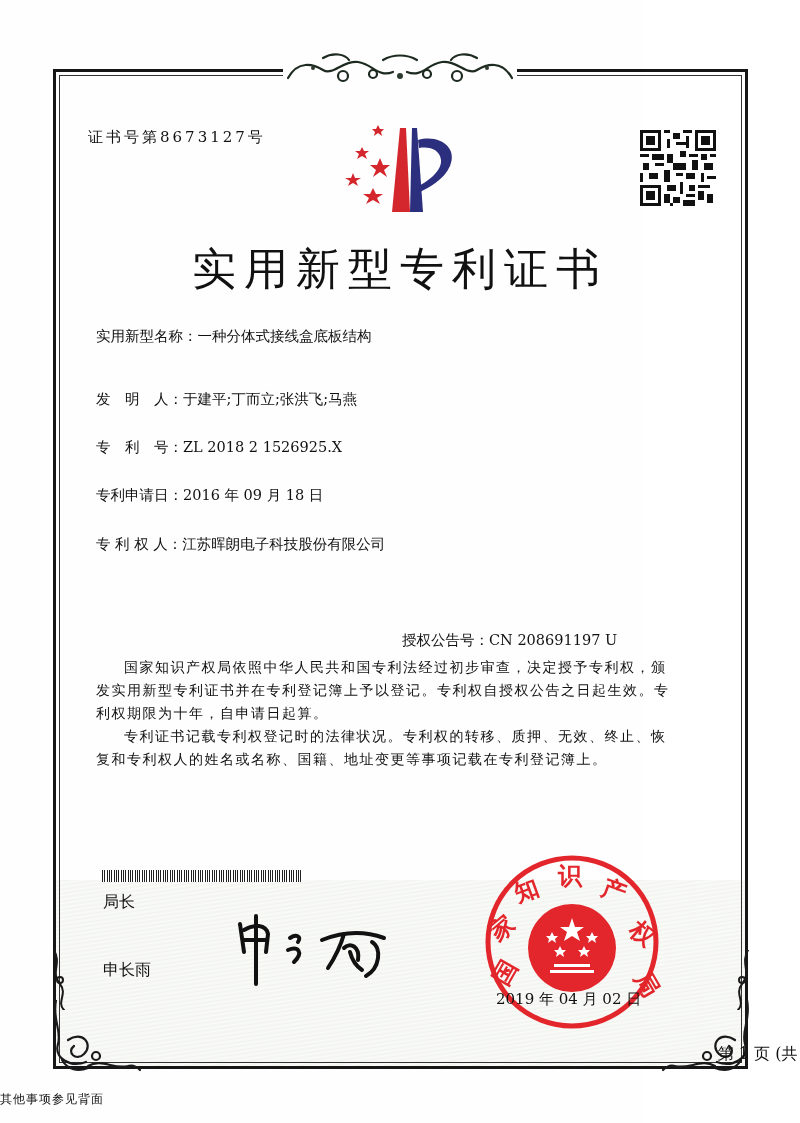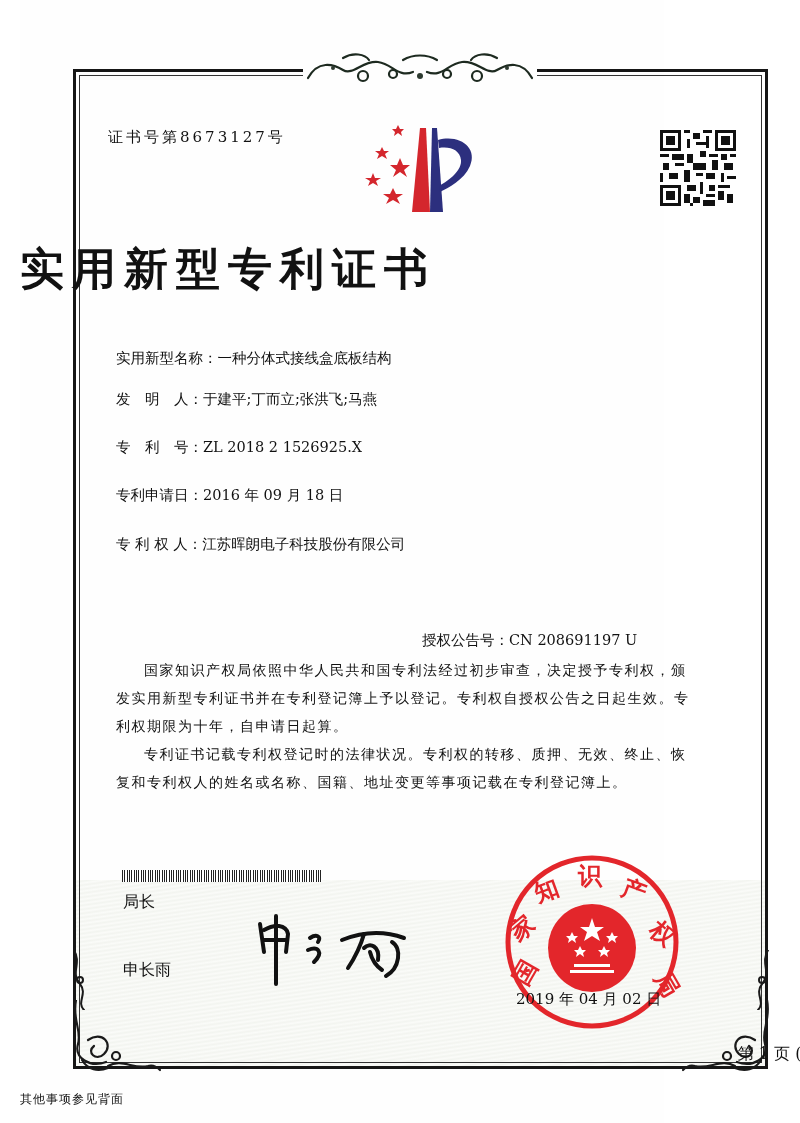--- a/index.html
+++ b/index.html
@@ -1,28 +1,28 @@
 <!DOCTYPE html>
 <html><head>
 <meta charset="utf-8">
 <style>
   html,body{margin:0;padding:0;background:#fff;}
   body{width:800px;height:1123px;position:relative;overflow:hidden;font-family:"DejaVu Serif","Liberation Serif",serif;color:#111;}
-  .page{position:absolute;left:0;top:0;width:644px;height:1123px;background:#fefefe;margin-left:20px;}
+  .page{position:absolute;left:0;top:0;width:644px;height:1123px;background:#fefefe;}
   .guilloche{position:absolute;left:56px;top:880px;width:690px;height:188px;
     background:repeating-linear-gradient(172deg,#fafbf8 0px,#f1f3ee 2px,#fafbf8 4px);opacity:.9;}
   .frame-outer{position:absolute;left:53px;top:69px;width:695px;height:1000px;border:3px solid #161616;box-sizing:border-box;}
   .frame-inner{position:absolute;left:59px;top:75px;width:683px;height:988px;border:1px solid #333;box-sizing:border-box;}
   .ornament{position:absolute;}
   .abs{position:absolute;white-space:nowrap;}
   .cert-no{left:88px;top:128px;font-size:15px;letter-spacing:3px;}
-  .title{left:0;width:800px;top:240px;font-size:44px;letter-spacing:8px;font-family:"DejaVu Serif","Liberation Serif",serif;font-weight:bold;}
+  .title{left:0;width:800px;text-align:center;top:240px;font-size:44px;letter-spacing:8px;font-family:"DejaVu Serif","Liberation Serif",serif;}
   .row{font-size:14.5px;}
   .lbl{display:inline-block;}
-  .para{left:96px;width:582px;font-size:14px;line-height:28px;white-space:normal;letter-spacing:1.5px;}
+  .para{left:96px;width:582px;font-size:14px;line-height:23px;white-space:normal;letter-spacing:1.5px;}
   .para p{margin:0;text-indent:2em;}
   .barcode{left:102px;top:870px;width:200px;height:12px;
     background:repeating-linear-gradient(90deg,#222 0 1px,#fff 1px 2px,#222 2px 3px,#fff 3px 5px,#222 5px 6px,#fff 6px 7px);}
   .dir-label{left:103px;font-size:16px;font-family:"DejaVu Sans","Liberation Sans",sans-serif;}
   .footer-page{left:0;width:800px;text-align:right;top:1044px;font-size:16px;padding-left:40px;}
   .footer-note{left:0;width:800px;top:1091px;font-size:12px;letter-spacing:1px;}
   .seal-date{left:496px;top:990px;font-size:15px;color:#111;}
 </style>
 </head>
 <body>
@@ -148,21 +148,21 @@
         <rect x="15" y="21" width="3" height="1"></rect>
         <rect x="19" y="20" width="2" height="3"></rect>
         <rect x="22" y="21" width="2" height="3"></rect>
       <rect x="14" y="23" width="4" height="2"></rect>
         <rect x="10" y="24" width="1" height="1"></rect>
     </g>
   </svg>
 
   <div class="abs title">实用新型专利证书</div>
 
-  <div class="abs row" style="left:96px;top:349px">
+  <div class="abs row" style="left:96px;top:327px">
     <span class="lbl">实用新型名称：</span><span>一种分体式接线盒底板结构</span>
   </div>
   <div class="abs row" style="left:96px;top:390px">
     <span class="lbl">发　明　人：</span><span>于建平;丁而立;张洪飞;马燕</span>
   </div>
   <div class="abs row" style="left:96px;top:438px">
     <span class="lbl">专　利　号：</span><span>ZL 2018 2 1526925.X</span>
   </div>
   <div class="abs row" style="left:96px;top:486px">
     <span class="lbl">专利申请日：</span><span>2016 年 09 月 18 日</span>

